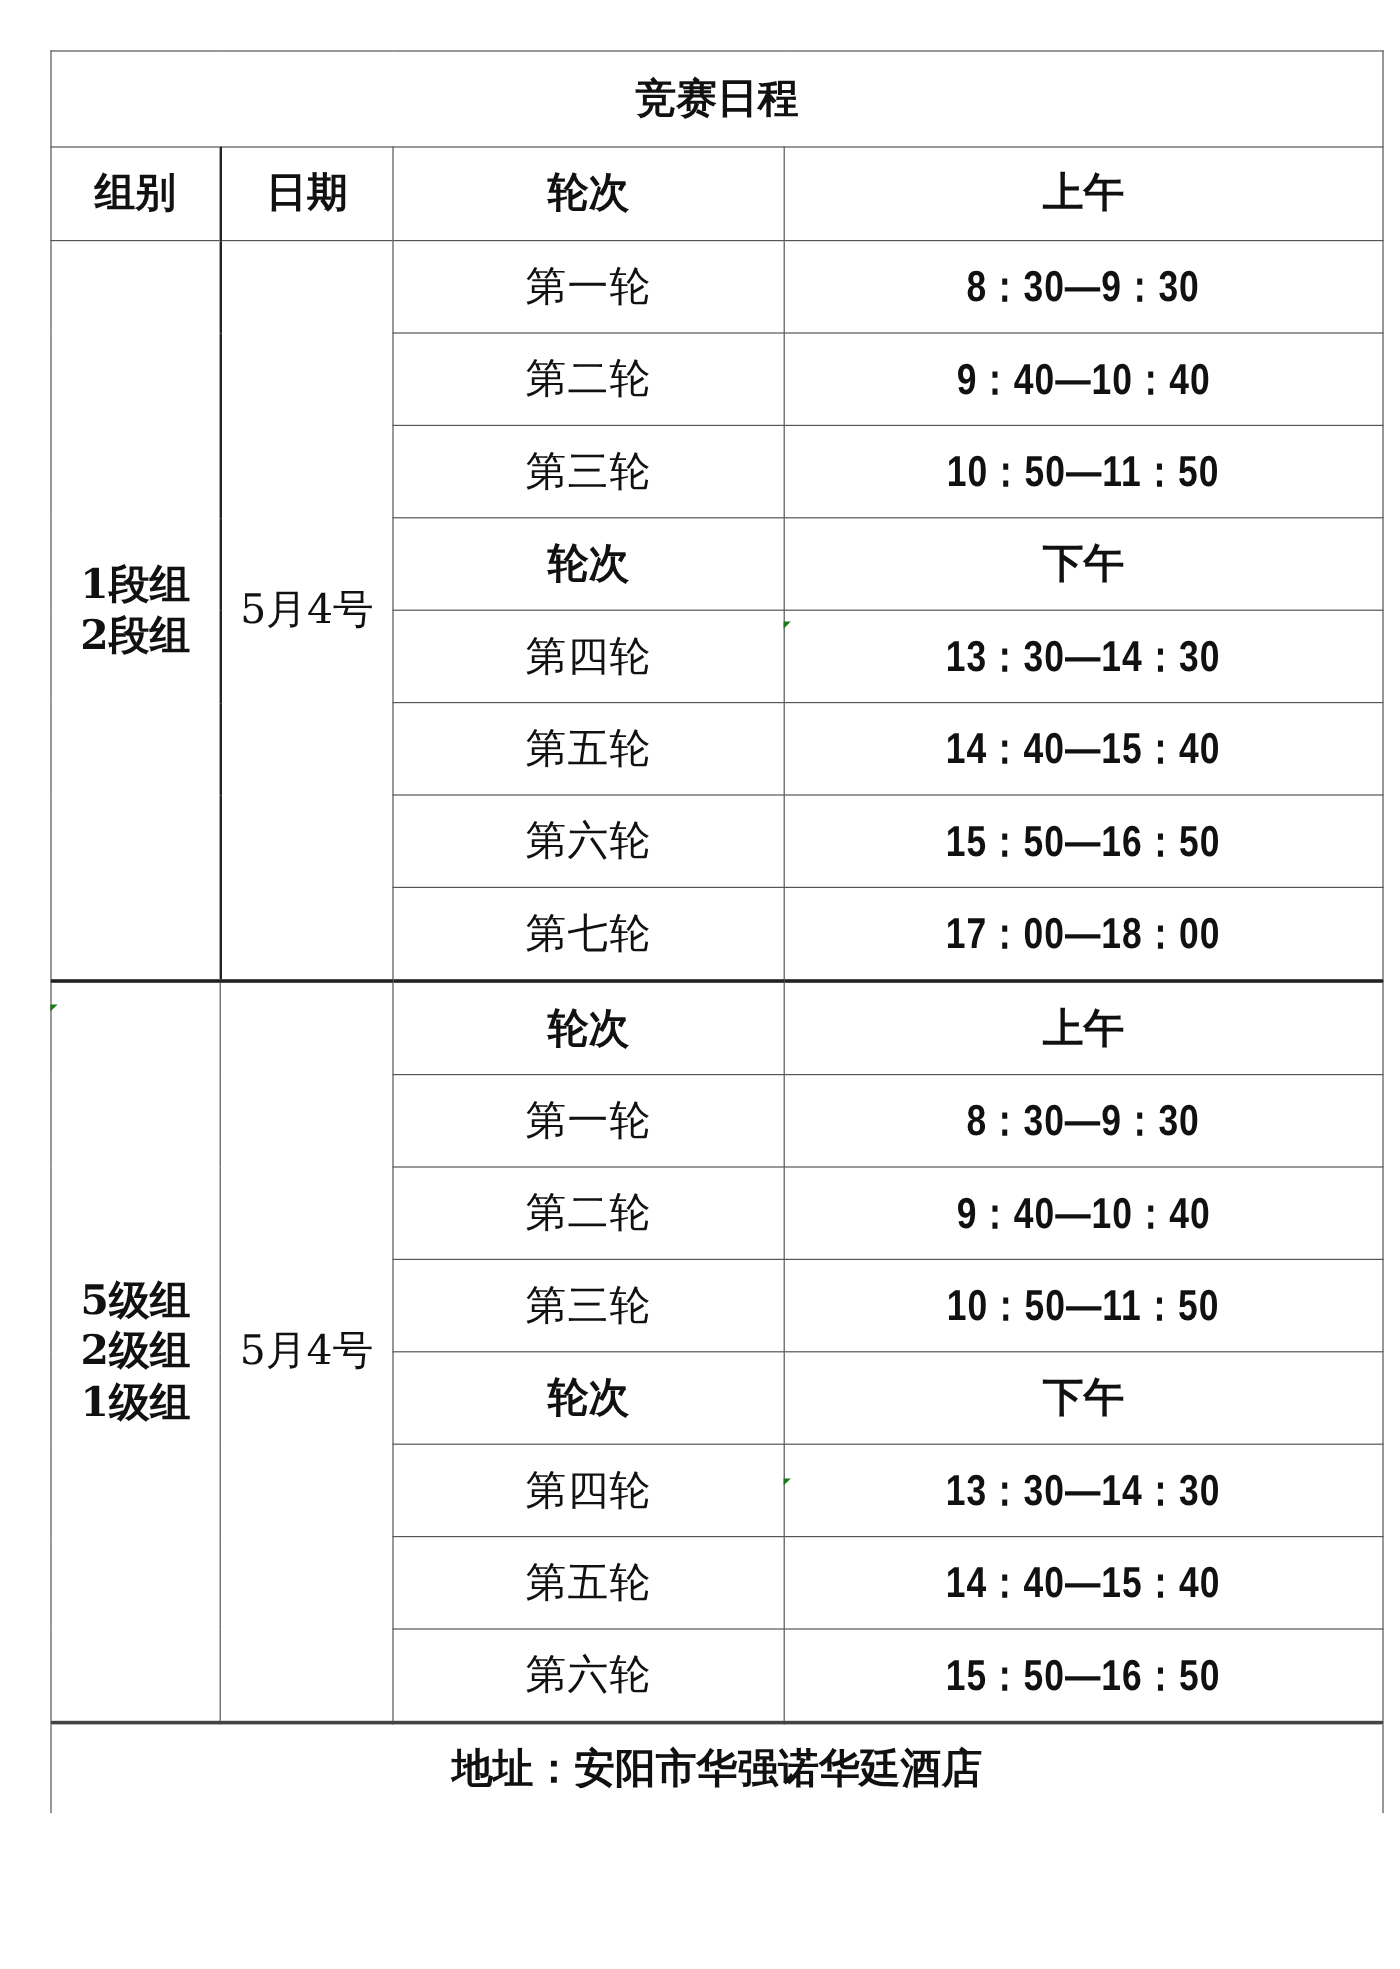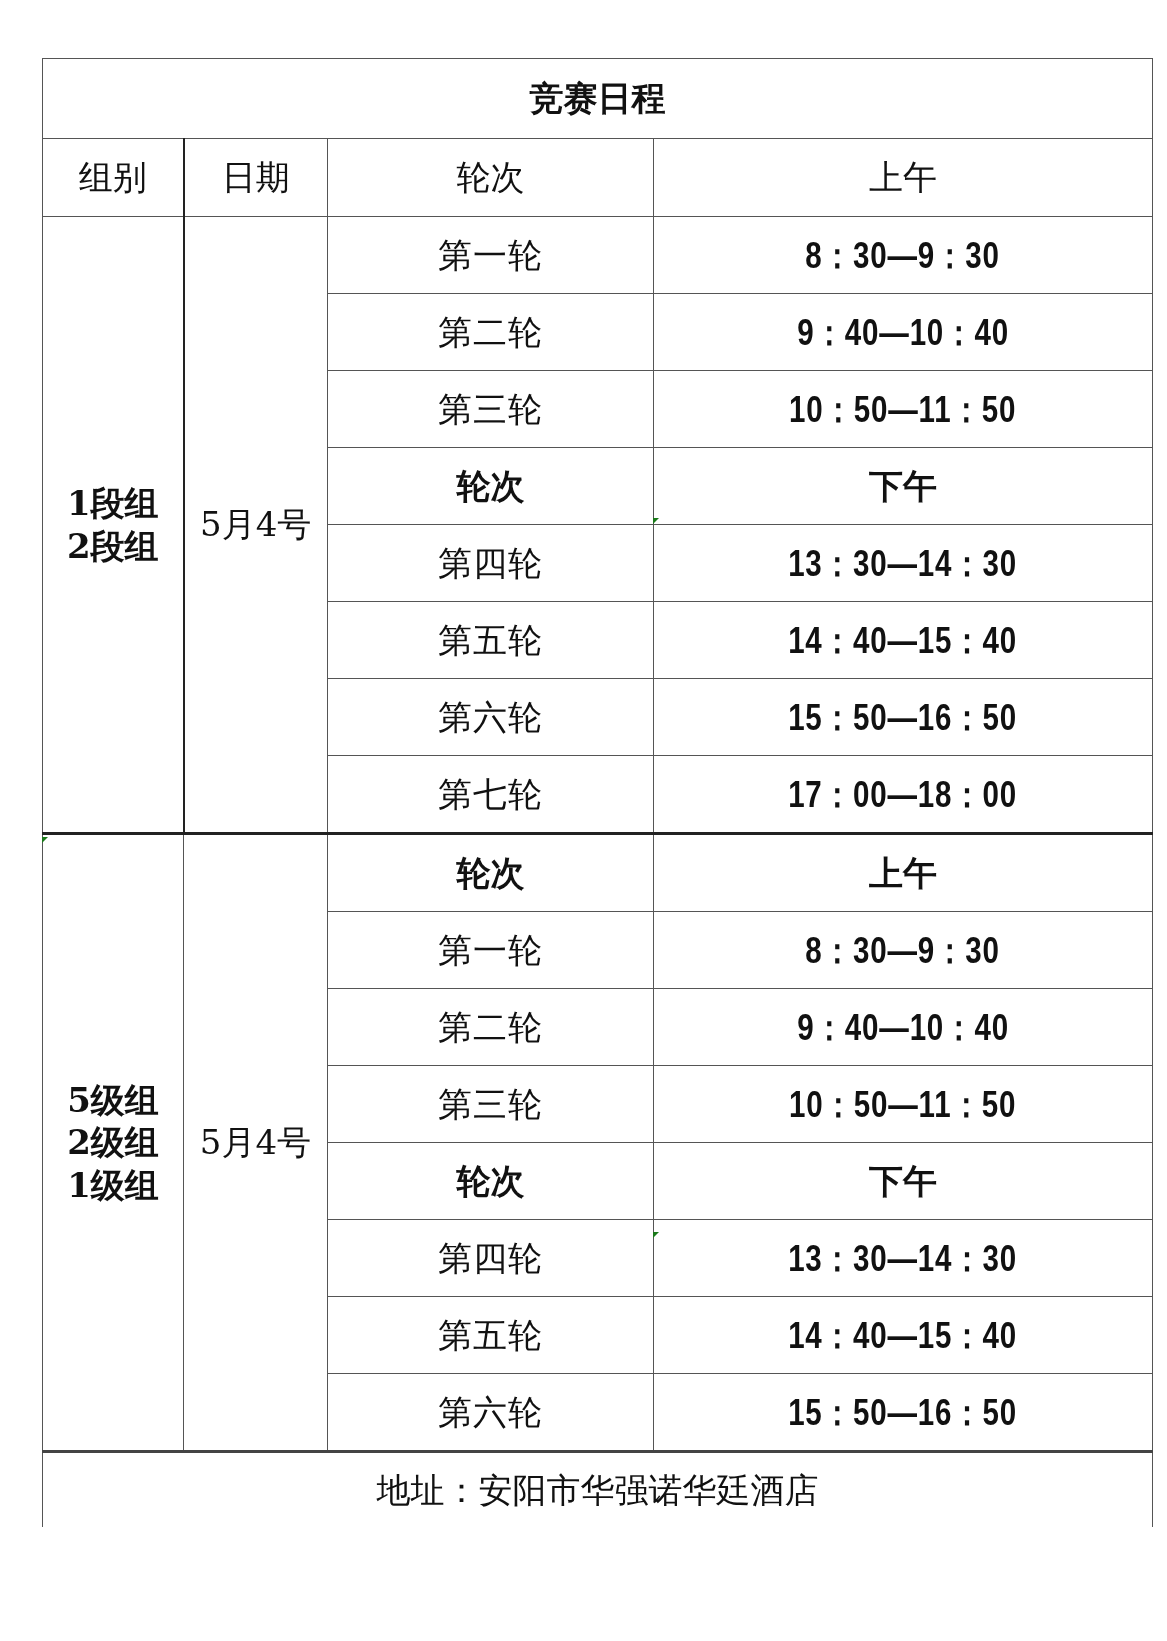--- a/index.html
+++ b/index.html
@@ -1,32 +1,32 @@
 <!DOCTYPE html>
 <html><head>
 <meta charset="utf-8">
 <style>
   html, body { margin: 0; padding: 0; background: #ffffff; }
   body { width: 1167px; height: 1641px; position: relative; overflow: hidden;
          font-family: "DejaVu Serif", "Liberation Serif", serif; color: #111; }
-  .sheet { position: absolute; left: 42px; top: 58px; width: 1110px; }
+  .sheet { position: absolute; left: 42px; top: 42px; width: 1110px; }
   table.sched { border-collapse: collapse; width: 1110px; table-layout: fixed; }
   table.sched td { border: 1.5px solid #555; text-align: center; vertical-align: middle;
                    padding: 0; font-size: 34px; line-height: 1.25; }
   .title-row td { height: 79px; border-top: 3px solid #333; border-bottom: 3px solid #333; font-size: 36px; font-weight: bold; }
-  .head-row td { height: 77px; border-bottom: 3px solid #333; font-weight: normal; }
+  .head-row td { height: 77px; border-bottom: 3px solid #333; font-weight: bold; }
   .data-row td { height: 76px; }
   .round-label { font-weight: normal; letter-spacing: 1px; }
   .time { font-family: "Liberation Sans", "DejaVu Sans", sans-serif; font-size: 36px; font-weight: bold; letter-spacing: 1px; transform: scaleX(0.82); display: inline-block; }
   .sub-head { font-weight: bold; }
   .group-cell { font-size: 36px; font-weight: bold; line-height: 1.45; }
   .date-cell { font-size: 36px; font-weight: normal; }
   .thick-left { border-left: 2.5px solid #222 !important; }
   .group-break td { border-top: 3px solid #222 !important; }
-  .addr-row td { height: 74px; border-bottom: none !important; border-top: 3px solid #444 !important; font-size: 36px; font-weight: normal; }
+  .addr-row td { height: 74px; border-bottom: none !important; border-top: 3px solid #444 !important; font-size: 36px; font-weight: bold; }
   .marker { position: absolute; width: 0; height: 0; border-top: 6px solid #1a7a1a; border-right: 6px solid transparent; }
   .c-group { width: 141px; }
   .c-date { width: 144px; }
   .c-round { width: 326px; }
   .c-time { width: 499px; }
 </style>
 </head>
 <body>
 
 <div class="sheet">

